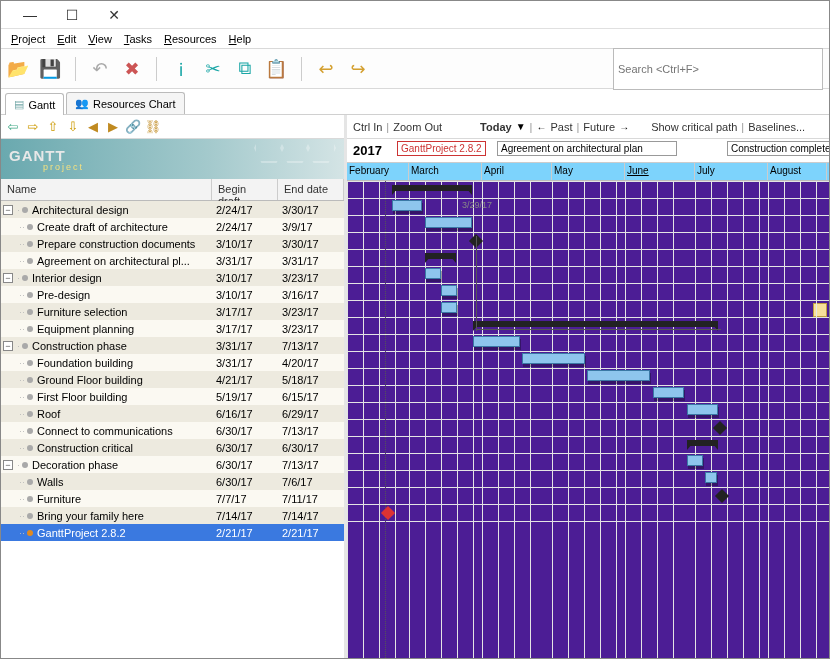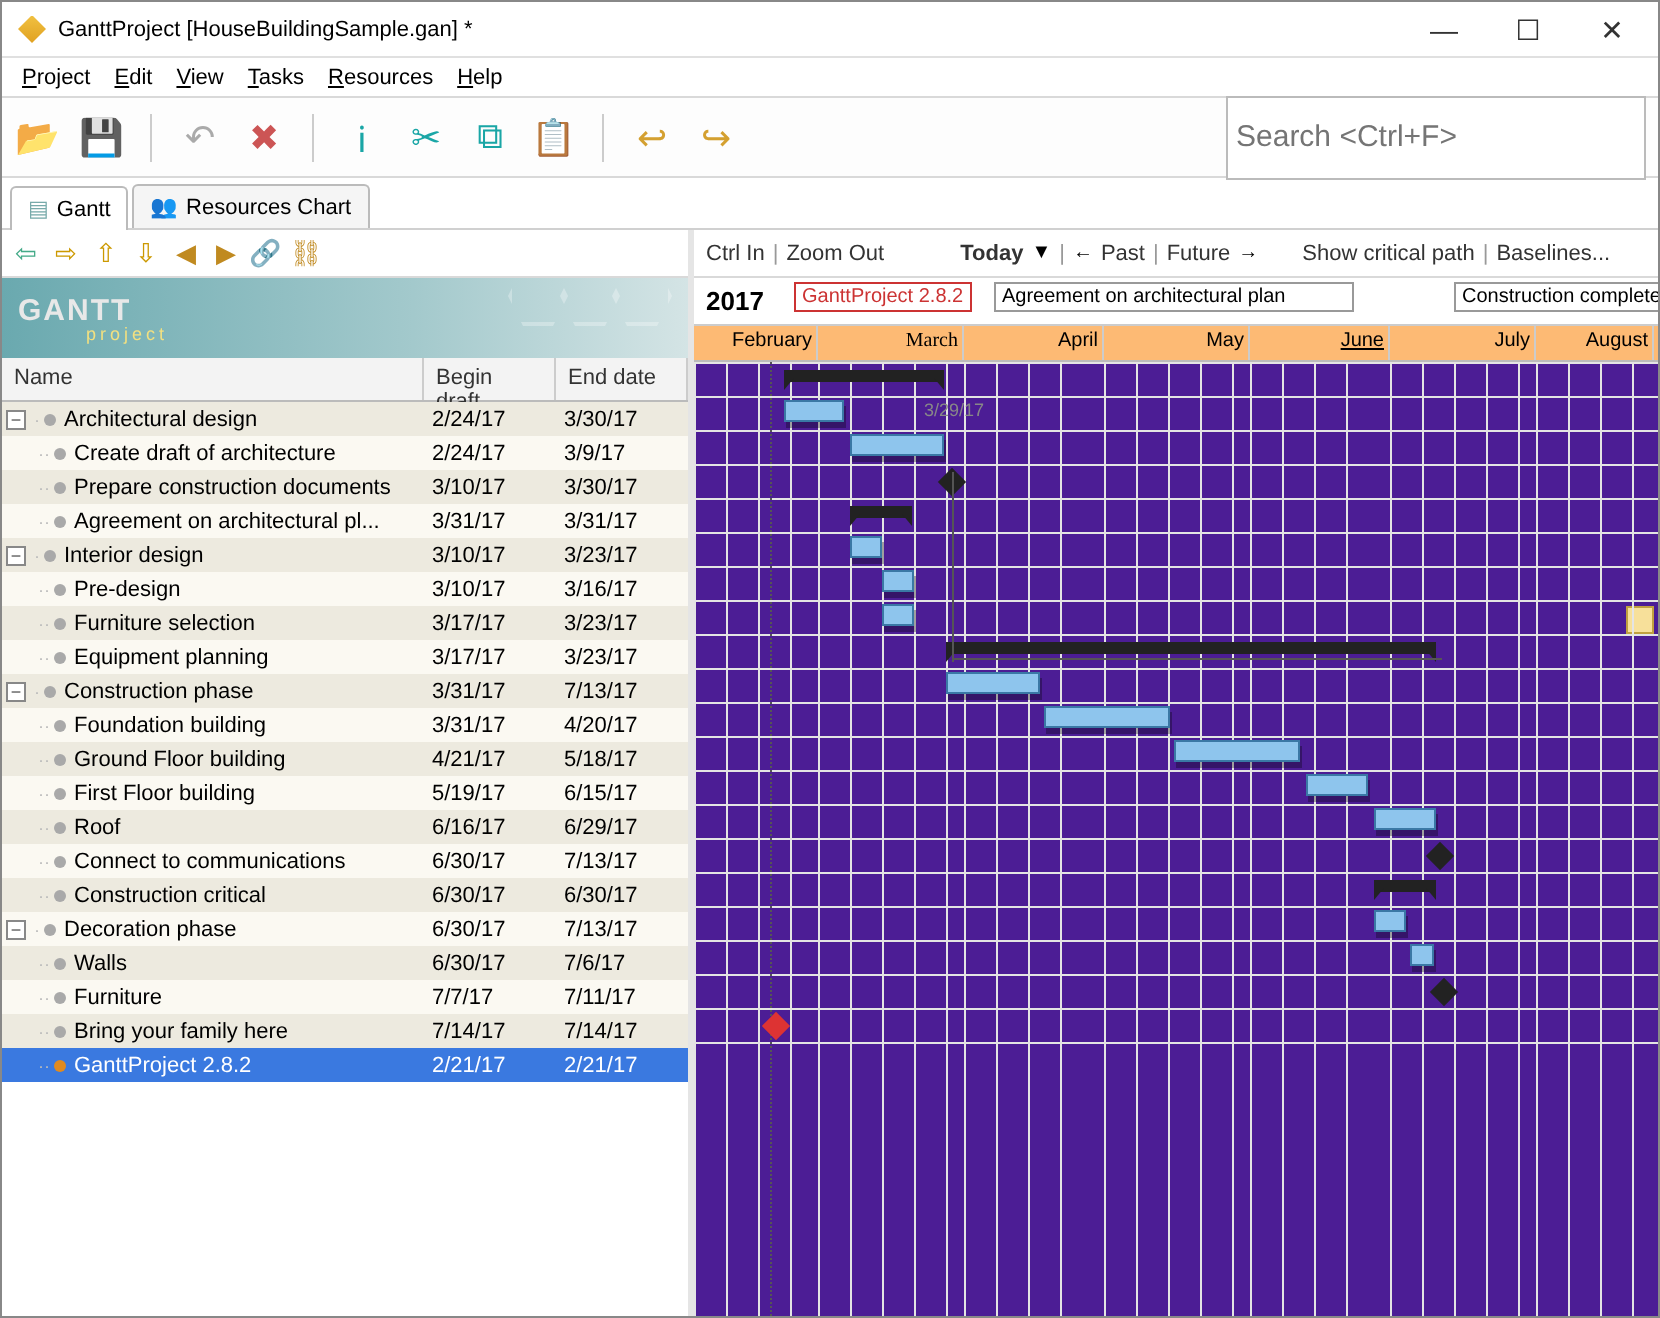--- a/index.html
+++ b/index.html
@@ -10,21 +10,21 @@
   .winbtn { width: 42px; height: 26px; display: flex; align-items: center; justify-content: center; cursor: pointer; font-size: 14px; color: #333; }
   .app-icon { width: 14px; height: 14px; background: linear-gradient(#f0c040,#e0a020); border-radius: 2px; clip-path: polygon(50% 0,100% 50%,50% 100%,0 50%); }
 
   .menubar { height: 20px; display: flex; align-items: center; padding: 0 4px; border-bottom: 1px solid #d9d9d9; }
   .menubar > span { padding: 2px 6px; cursor: pointer; }
   .menubar > span > u { text-decoration: underline; }
 
   .toolbar { height: 40px; display: flex; align-items: center; padding: 0 6px; gap: 8px; border-bottom: 1px solid #d9d9d9; background: #fdfdfd; }
   .tool-icon { width: 24px; height: 24px; display: flex; align-items: center; justify-content: center; color: #1aa6a6; cursor: pointer; font-size: 18px; }
   .divider { width: 1px; height: 24px; background: #ccc; margin: 0 4px; }
-  .search-box { margin-left: auto; width: 210px; height: 22px; border: 1px solid #bbb; padding: 20px 4px; font-size: 15px; color: #888; }
+  .search-box { margin-left: auto; width: 210px; height: 22px; border: 1px solid #bbb; padding: 20px 4px; font-size: 11px; color: #888; }
 
   .tabstrip { height: 26px; display: flex; align-items: flex-end; padding: 0 4px; border-bottom: 1px solid #d0d0d0; gap: 2px; }
   .tab { height: 22px; border: 1px solid #bbb; border-bottom: none; border-radius: 3px 3px 0 0; display: flex; align-items: center; gap: 4px; padding: 0 8px; background: #f5f5f5; cursor: pointer; }
   .tab.active { background: #fff; position: relative; top: 1px; }
 
   .main { display: flex; height: 545px; }
   .left-pane { width: 346px; min-width: 346px; display: flex; flex-direction: column; border-right: 3px solid #e5e5e5; }
   .mini-tb { height: 24px; display: flex; align-items: center; gap: 4px; padding: 0 4px; border-bottom: 1px solid #d9d9d9; }
   .mini-tb .mi { width: 16px; height: 16px; display:flex; align-items:center; justify-content:center; color:#c08a20; cursor:pointer; font-size: 13px; }
   .banner { height: 40px; background: linear-gradient(90deg,#6aa9af 0%,#a3c9cc 60%,#d4e4e5 100%); display: flex; align-items: center; padding: 0 8px; color: #e8e8e8; font-weight: bold; font-size: 15px; letter-spacing: 1px; font-family: Arial; position:relative; overflow:hidden; }
@@ -54,21 +54,21 @@
   .rp-toolbar .sep { color: #999; }
   .rp-toolbar .lnk { cursor: pointer; color:#333; }
   .rp-toolbar .today { font-weight: bold; }
   .rp-toolbar .arrow { font-size:10px; }
 
   .year-row { height: 24px; border-bottom: 1px solid #ccc; display:flex; align-items:center; position:relative; font-size:13px; font-weight:bold; padding-left:6px; background:#fff; }
   .year-row .gpbox { position:absolute; left:50px; top:2px; font-size:10px; color:#c33; border:1px solid #c33; padding:1px 3px; font-weight:normal; background:#fff; }
   .year-row .agreebox { position:absolute; left:150px; top:2px; width:180px; font-size:10px; border:1px solid #999; padding:1px 3px; font-weight:normal; background:#fff; overflow:hidden; white-space:nowrap; }
   .year-row .constbox { position:absolute; left:380px; top:2px; width:120px; font-size:10px; border:1px solid #999; padding:1px 3px; font-weight:normal; background:#fff; overflow:hidden; white-space:nowrap; }
 
-  .month-row { height: 18px; border-bottom: 1px solid #bbb; display:flex; font-size:10px; background:#fdba74;text-align:right; }
+  .month-row { height: 18px; border-bottom: 1px solid #bbb; display:flex; font-size:10px; background:#7dd3fc; }
   .month-row > div { border-right:1px solid #ccc; padding:2px 2px; }
 
   .chart-area { flex: 1; background:#4c1d95; position:relative; overflow:hidden; }
   .gridv { position:absolute; top:0; bottom:0; width:1px; background:#e4e4e4; }
   .gridh { position:absolute; left:0; right:0; height:1px; background:#e4e4e4; }
   .today-line { position:absolute; top:0; bottom:0; border-left:1px dotted #555; }
   .bar { position:absolute; height:11px; background:#8ec5ed; border:1px solid #3a78a5; box-shadow: 1px 3px 0 rgba(0,0,0,0.3); }
   .sumbar { position:absolute; height:6px; background:#222; }
   .sumbar::before, .sumbar::after { content:''; position:absolute; top:4px; width:0; height:0; border-top:6px solid #222; }
   .sumbar::before { left:0; border-right:5px solid transparent; }
@@ -76,24 +76,20 @@
   .milestone { position:absolute; width:10px; height:10px; background:#222; transform:rotate(45deg); }
   .milestone.red { background:#d33; }
   .datelbl { position:absolute; font-size:9px; color:#888; }
   .note-icon { position:absolute; width:14px; height:14px; background:#f7e09a; border:1px solid #c0a040; }
   .dep-line { position:absolute; background:#555; }
 </style>
 </head>
 <body>
 
 <div class="titlebar">
-  <div class="left">
-    <span class="app-icon"></span>
-    <span>GanttProject [HouseBuildingSample.gan] *</span>
-  </div>
   <div class="controls">
     <div class="winbtn">—</div>
     <div class="winbtn">☐</div>
     <div class="winbtn">✕</div>
   </div>
 </div>
 
 <div class="menubar">
   <span><u>P</u><span></span>roject</span>
   <span><u>E</u>dit</span>
@@ -366,21 +362,21 @@
       <span class="lnk">Baselines...</span>
     </div>
     <div class="year-row">
       <span>2017</span>
       <span class="gpbox">GanttProject 2.8.2</span>
       <span class="agreebox">Agreement on architectural plan</span>
       <span class="constbox">Construction completed y here</span>
     </div>
     <div class="month-row" id="month-row">
         <div style="width: 62px;">February</div>
-        <div style="width: 73px; font-family: Liberation Serif, serif;">March</div>
+        <div style="width: 73px;">March</div>
         <div style="width: 70px;">April</div>
         <div style="width: 73px;">May</div>
         <div style="width: 70px; text-decoration: underline;">June</div>
         <div style="width: 73px;">July</div>
         <div style="width: 59px;">August</div>
       </div>
     <div class="chart-area" id="chart">
       <div class="note-icon" style="right:2px; top:122px;"></div>
     <div class="gridv" style="left: 0px;"></div>
         <div class="gridv" style="left: 16px;"></div>

